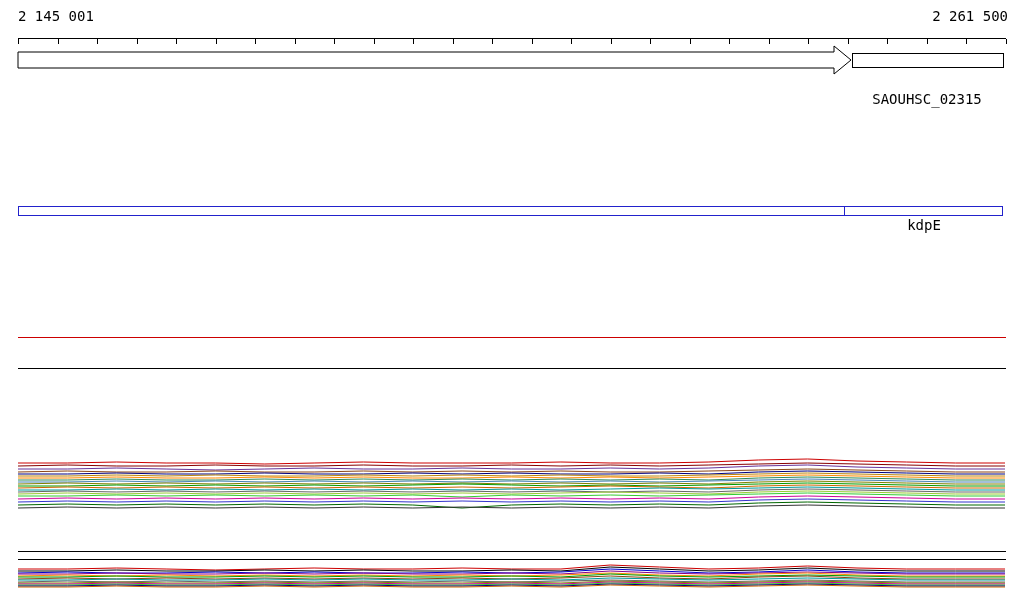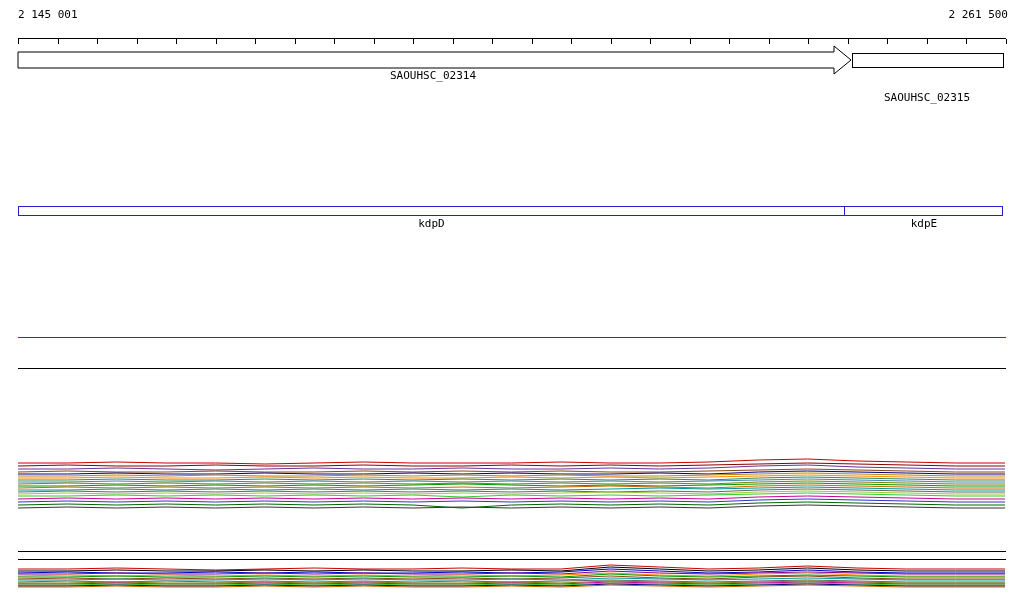--- a/index.html
+++ b/index.html
@@ -1,21 +1,21 @@
 <!DOCTYPE html>
 <html><head>
 <meta charset="utf-8">
 <style>
   html,body{margin:0;padding:0;background:#ffffff;}
   .screen{
     position:relative;
     width:1024px;height:608px;
     background:#ffffff;
     font-family:"DejaVu Sans Mono","Liberation Mono",monospace;
-    font-size:11px;color:#000;
+    font-size:14px;color:#000;
     overflow:hidden;
   }
   svg.canvas{position:absolute;left:0;top:0;}
   .coord{position:absolute;top:8px;white-space:pre;}
   .coord.left{left:18px;}
   .coord.right{right:16px;text-align:right;}
   .feat-label{position:absolute;text-align:center;white-space:nowrap;}
   .gene1-label{left:18px;width:830px;top:69px;}
   .gene2-label{left:850px;width:154px;top:79px;margin-top:12px;}
   .kdpd-label{left:18px;width:827px;top:217px;}
@@ -98,21 +98,19 @@
       <polyline points="18.0,584 67.3,584 116.7,583 166.1,584 215.4,584 264.8,583 314.1,584 363.4,583 412.8,584 462.1,584 511.5,583 560.9,584 610.2,582 659.5,583 708.9,584 758.3,583 807.6,582 857.0,583 906.3,584 955.6,584 1005.0,584" fill="none" stroke="#cc0099" stroke-width="1"></polyline>
       <polyline points="18.0,585 67.3,585 116.7,584 166.1,585 215.4,585 264.8,584 314.1,585 363.4,584 412.8,585 462.1,585 511.5,584 560.9,585 610.2,583 659.5,584 708.9,585 758.3,584 807.6,583 857.0,584 906.3,585 955.6,585 1005.0,585" fill="none" stroke="#33cc33" stroke-width="1"></polyline>
       <polyline points="18.0,586 67.3,586 116.7,585 166.1,586 215.4,586 264.8,585 314.1,586 363.4,585 412.8,586 462.1,586 511.5,585 560.9,586 610.2,584 659.5,585 708.9,586 758.3,585 807.6,584 857.0,585 906.3,586 955.6,586 1005.0,586" fill="none" stroke="#000080" stroke-width="1"></polyline>
       <polyline points="18.0,587 67.3,587 116.7,586 166.1,587 215.4,587 264.8,586 314.1,587 363.4,586 412.8,587 462.1,587 511.5,586 560.9,587 610.2,585 659.5,586 708.9,587 758.3,586 807.6,585 857.0,586 906.3,587 955.6,587 1005.0,587" fill="none" stroke="#cc6600" stroke-width="1"></polyline>
       <line x1="18" y1="337.5" x2="1006" y2="337.5" stroke="#cc0000" stroke-width="1" shape-rendering="crispEdges"></line>
       <line x1="18" y1="368.5" x2="1006" y2="368.5" stroke="#000000" stroke-width="1" shape-rendering="crispEdges"></line>
       <line x1="18" y1="551.5" x2="1006" y2="551.5" stroke="#000000" stroke-width="1" shape-rendering="crispEdges"></line>
       <line x1="18" y1="559.5" x2="1006" y2="559.5" stroke="#000000" stroke-width="1" shape-rendering="crispEdges"></line>
     </svg>
 
-  <div class="feat-label gene1-label">SAOUHSC_02314</div>
 
   <div class="feat-label gene2-label">SAOUHSC_02315</div>
 
-  <div class="feat-label kdpd-label">kdpD</div>
 
   <div class="feat-label kdpe-label">kdpE</div>
 
 </div>
 
 </body></html>

